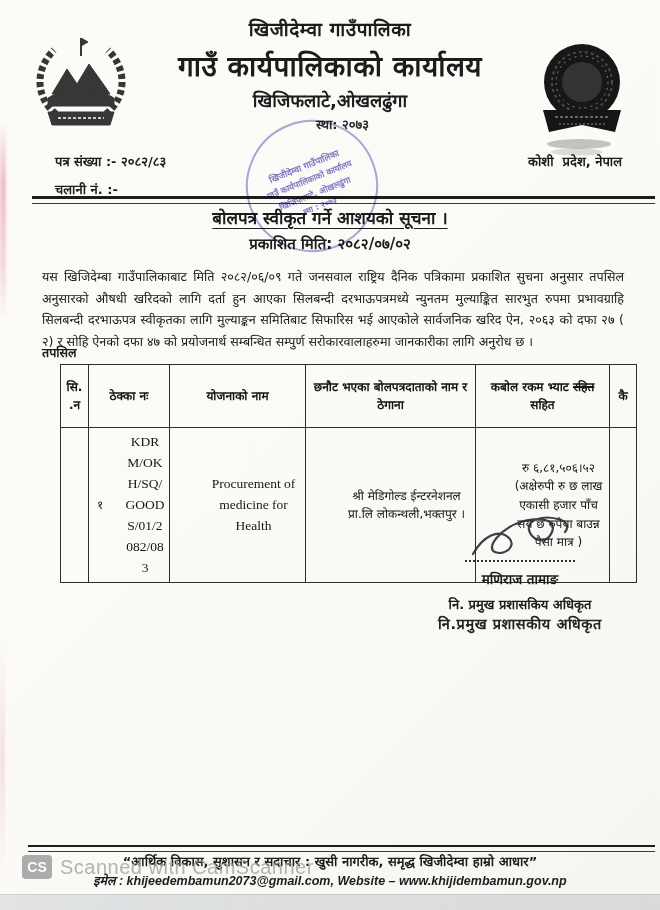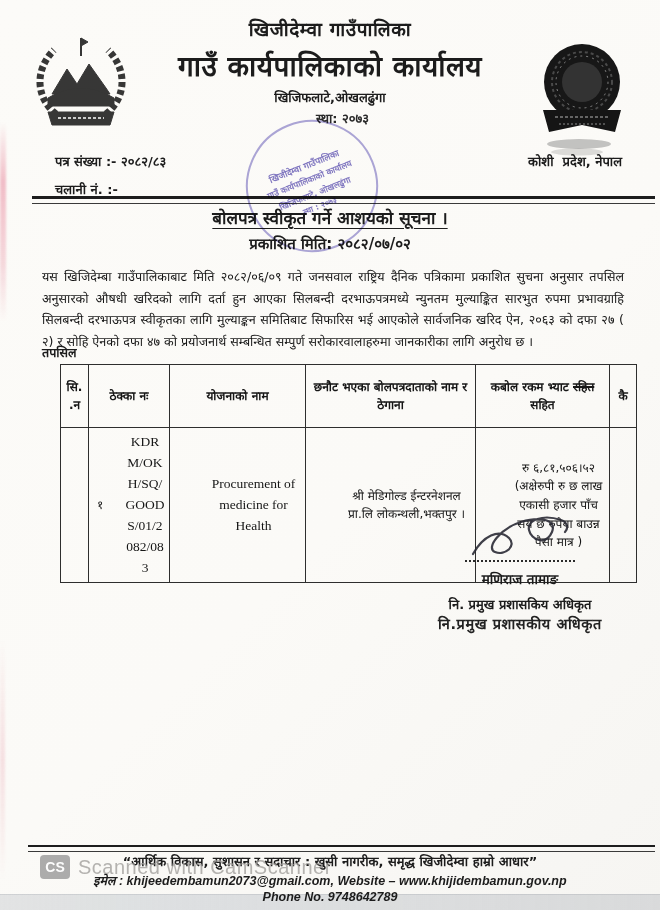--- a/index.html
+++ b/index.html
@@ -26,21 +26,21 @@
   }
   .bottom-band{
     position:absolute;left:0;bottom:0;width:660px;height:15px;
     background:linear-gradient(90deg,rgba(128,138,150,.20),rgba(160,170,182,.32) 28%,rgba(118,130,145,.22) 58%,rgba(150,156,166,.30) 100%);
     border-top:1px solid rgba(120,130,140,.18);
   }
   
   .hdr{position:absolute;top:16px;left:0;width:660px;text-align:center;}
   .hdr .l1{font-size:19px;font-weight:bold;letter-spacing:.5px;}
   .hdr .l2{font-size:28px;font-weight:bold;margin-top:4px;letter-spacing:.5px;}
-  .hdr .l3{font-size:13px;font-weight:bold;margin-top:4px;}
+  .hdr .l3{font-size:18px;font-weight:bold;margin-top:4px;}
   .hdr .l4{font-size:13px;font-weight:bold;margin-top:3px;color:#2a2a2a;padding-left:25px;}
   .emblem-left{position:absolute;left:28px;top:36px;width:106px;height:92px;}
   .emblem-right{position:absolute;left:533px;top:40px;width:98px;height:118px;}
   
   .meta-left{position:absolute;left:55px;top:152px;font-size:13px;font-weight:bold;}
   .meta-left .dispatch{margin-top:10px;}
   .meta-right{position:absolute;right:38px;top:152px;font-size:13px;font-weight:bold;}
   .rule{
     position:absolute;left:32px;top:196px;width:623px;height:4px;
     border-top:3px solid #1d1d1d;border-bottom:1px solid #3a3a3a;
@@ -106,21 +106,21 @@
   .footer .contact{
     margin-top:2px;font-size:12.5px;font-weight:bold;font-style:italic;
     font-family:"Liberation Sans","DejaVu Sans",sans-serif;
   }
   .footer .phone{
     margin-top:1px;font-size:12.5px;font-weight:bold;font-style:italic;
     font-family:"Liberation Sans","DejaVu Sans",sans-serif;
   }
   
   .watermark{
-    position:absolute;left:40px;top:855px;z-index:40;
+    position:absolute;left:22px;top:855px;z-index:40;
     display:flex;align-items:center;gap:8px;pointer-events:none;
   }
   .cs-badge{
     width:30px;height:24px;border-radius:4px;background:rgba(158,158,158,.85);
     color:#fdfdfd;font-weight:bold;font-size:14px;display:flex;align-items:center;justify-content:center;
     font-family:"Liberation Sans",sans-serif;
   }
   .cs-text{
     font-size:20px;color:rgba(163,160,158,.8);letter-spacing:.5px;
     font-family:"Liberation Sans","DejaVu Sans",sans-serif;
@@ -234,21 +234,20 @@
     <div class="sig-dots"></div>
     <div class="sig-name">मणिराज तामाङ</div>
     <div class="sig-title">नि. प्रमुख प्रशासकिय अधिकृत</div>
     <div class="sig-stamp">नि.प्रमुख प्रशासकीय अधिकृत</div>
   </div>
 
   <div class="footer-rule"></div>
   <div class="footer">
     <div class="motto">“आर्थिक विकास, सुशासन र सदाचार : खुसी नागरीक, समृद्ध खिजीदेम्वा हाम्रो आधार”</div>
     <div class="contact">इमेल : khijeedembamun2073@gmail.com, Website – www.khijidembamun.gov.np</div>
-    <div class="phone">Phone No. 9748642789</div>
   </div>
 
   <div class="watermark">
     <div class="cs-badge">CS</div>
     <div class="cs-text">Scanned with CamScanner</div>
   </div>
 
 </div>
 
 </body></html>

